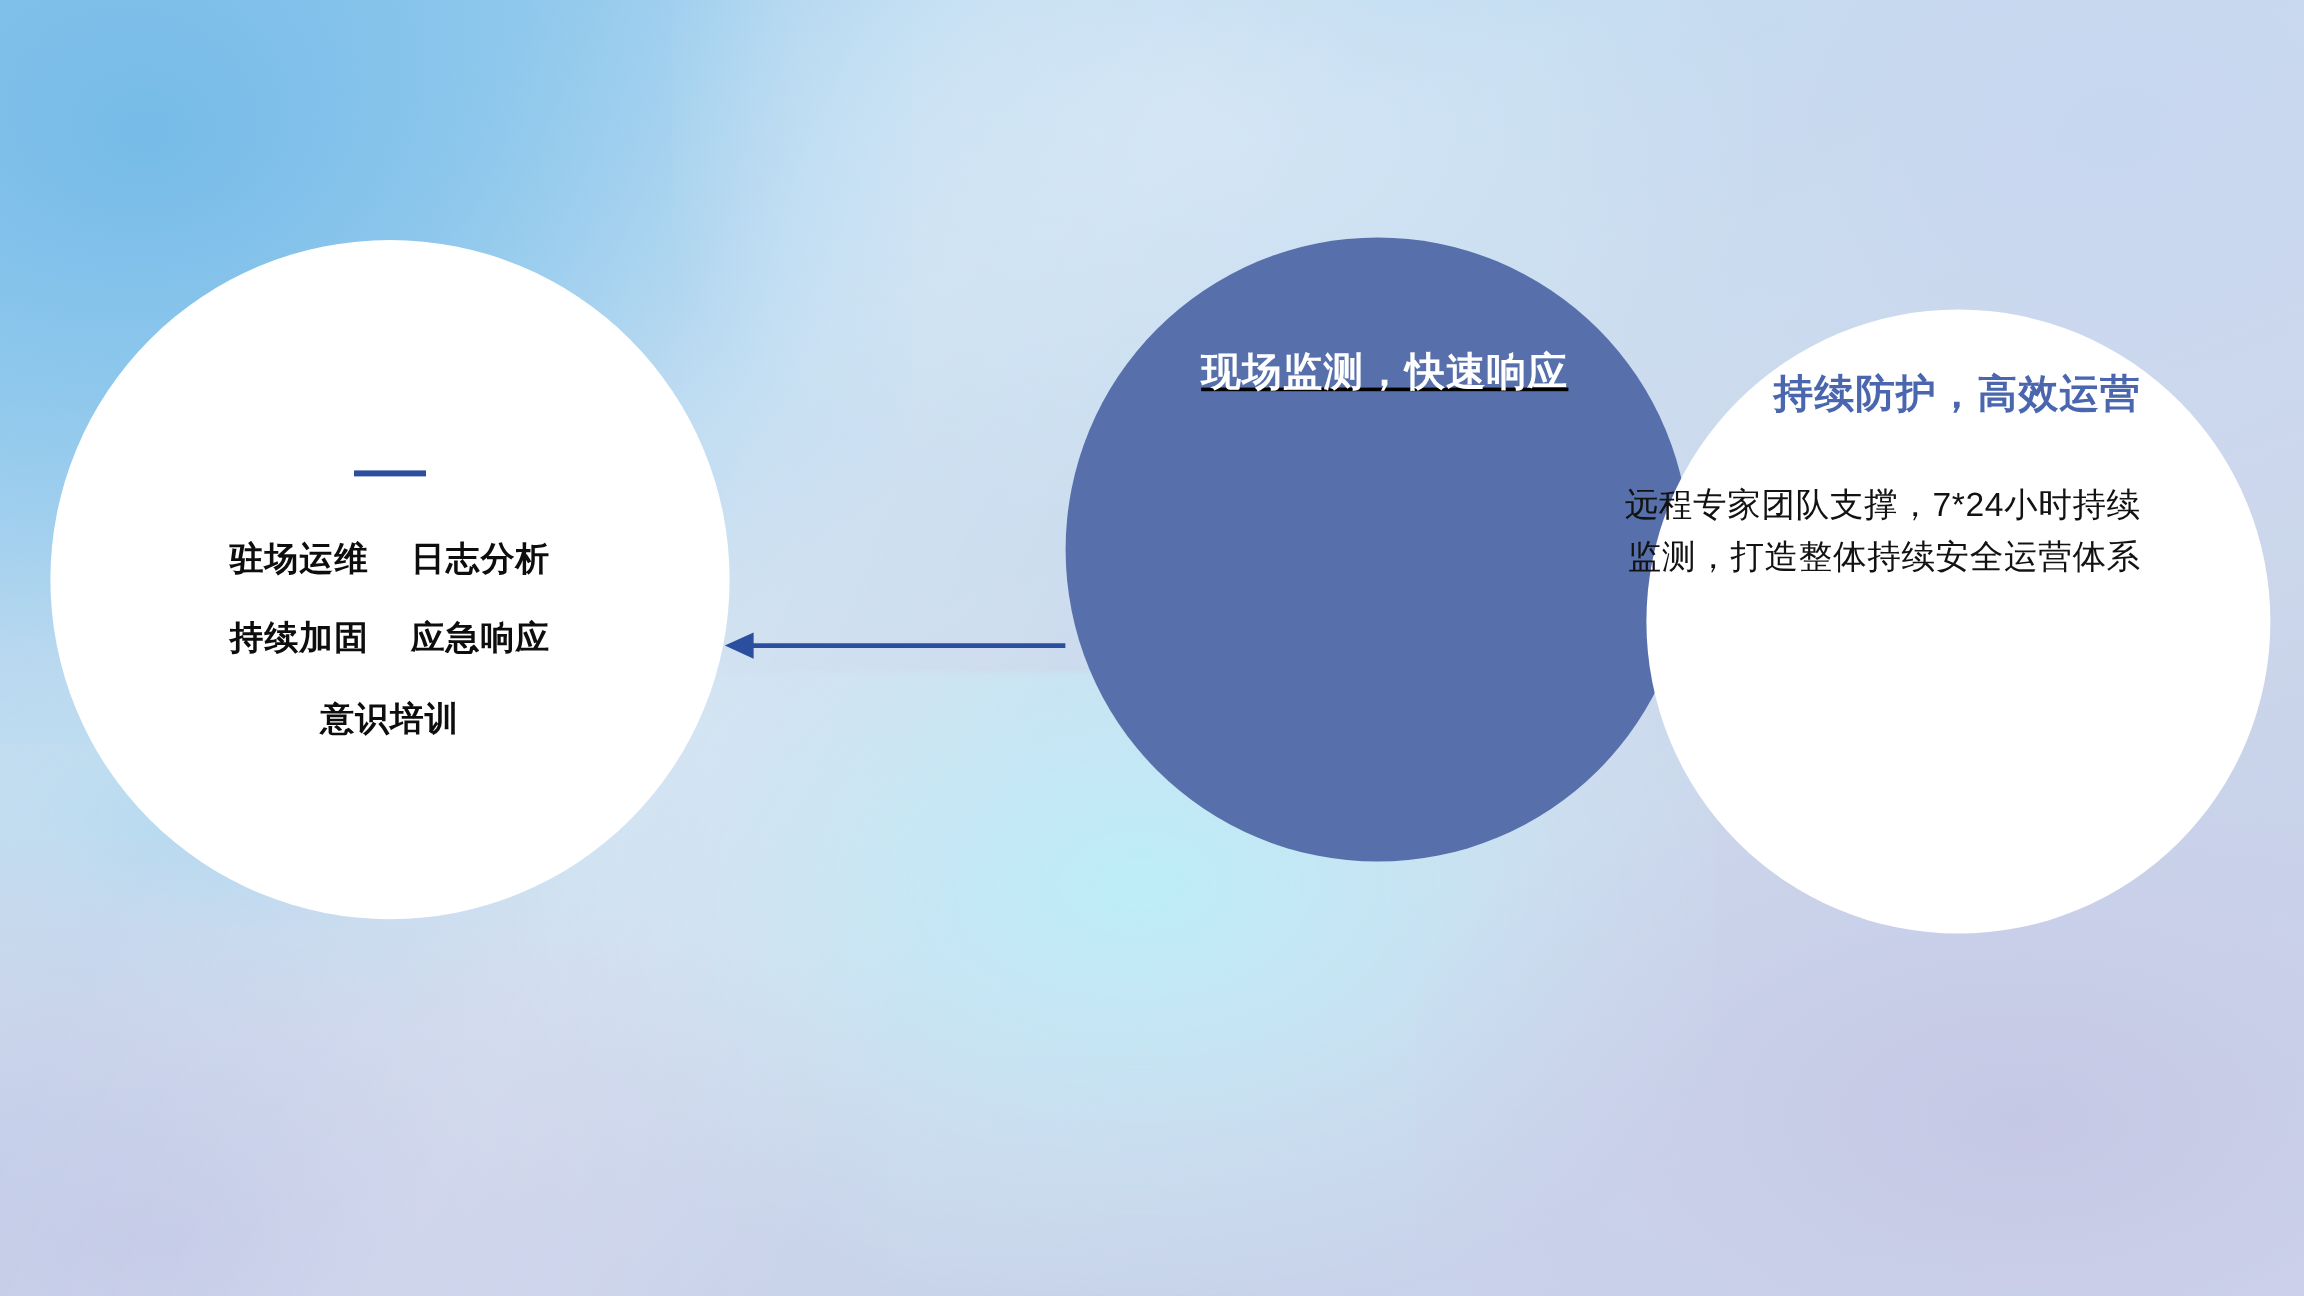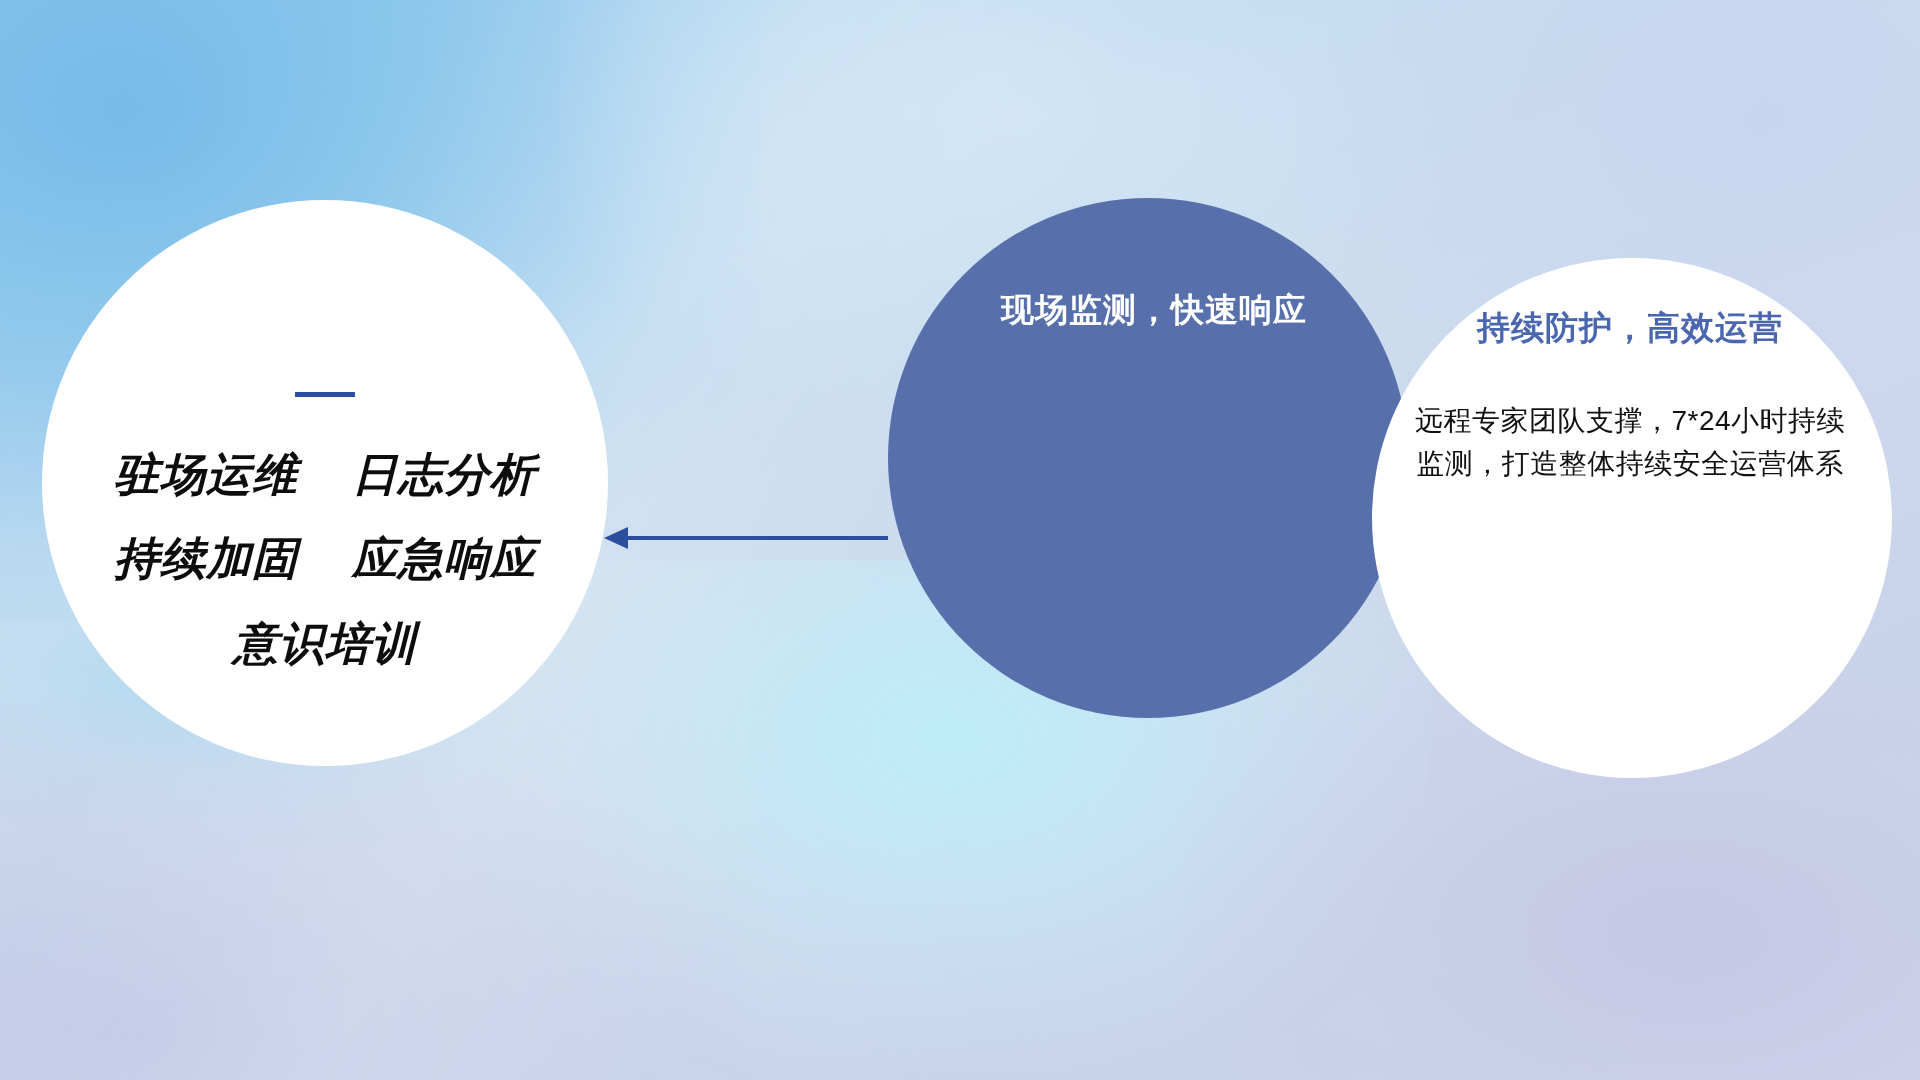--- a/index.html
+++ b/index.html
@@ -142,63 +142,63 @@
     box-sizing: border-box;
   }
   .accent-dash {
     width: 60px;
     height: 5px;
     background: #2b4f9e;
     margin-bottom: 54px;
   }
   .left-line {
     color: #0d0d0d;
-    font-size: 45px;
+    font-size: 28px;
     font-weight: bold;
     letter-spacing: 1px;
     line-height: 1.05;
     margin-bottom: 37px;
     white-space: pre;
-    font-style: italic;
   }
   .left-line:last-child { margin-bottom: 0; }
 
   
   #mid-content {
     position: absolute;
     left: 888px; top: 198px;
     width: 520px; height: 520px;
     box-sizing: border-box;
     padding: 92px 32px 0 44px;
     text-align: center;
+    text-decoration: underline;
   }
   #mid-title {
     color: #ffffff;
     font-size: 33px;
     font-weight: bold;
     letter-spacing: 1px;
     line-height: 1.2;
   }
   #mid-body {
     margin-top: 64px;
     color: #f2f4fa;
     font-size: 28px;
     line-height: 1.56;
     letter-spacing: 0.5px;
     padding: 0 14px;
   }
 
   
   #right-content {
     position: absolute;
-    left: 1372px; top: 258px;
+    left: 1304px; top: 258px;
     width: 520px; height: 520px;
     box-sizing: border-box;
     padding: 50px 40px 0 36px;
-    text-align: center;
+    text-align: right;
   }
   #right-title {
     color: #4a66ae;
     font-size: 33px;
     font-weight: bold;
     letter-spacing: 1px;
     line-height: 1.2;
   }
   #right-body {
     margin-top: 51px;

